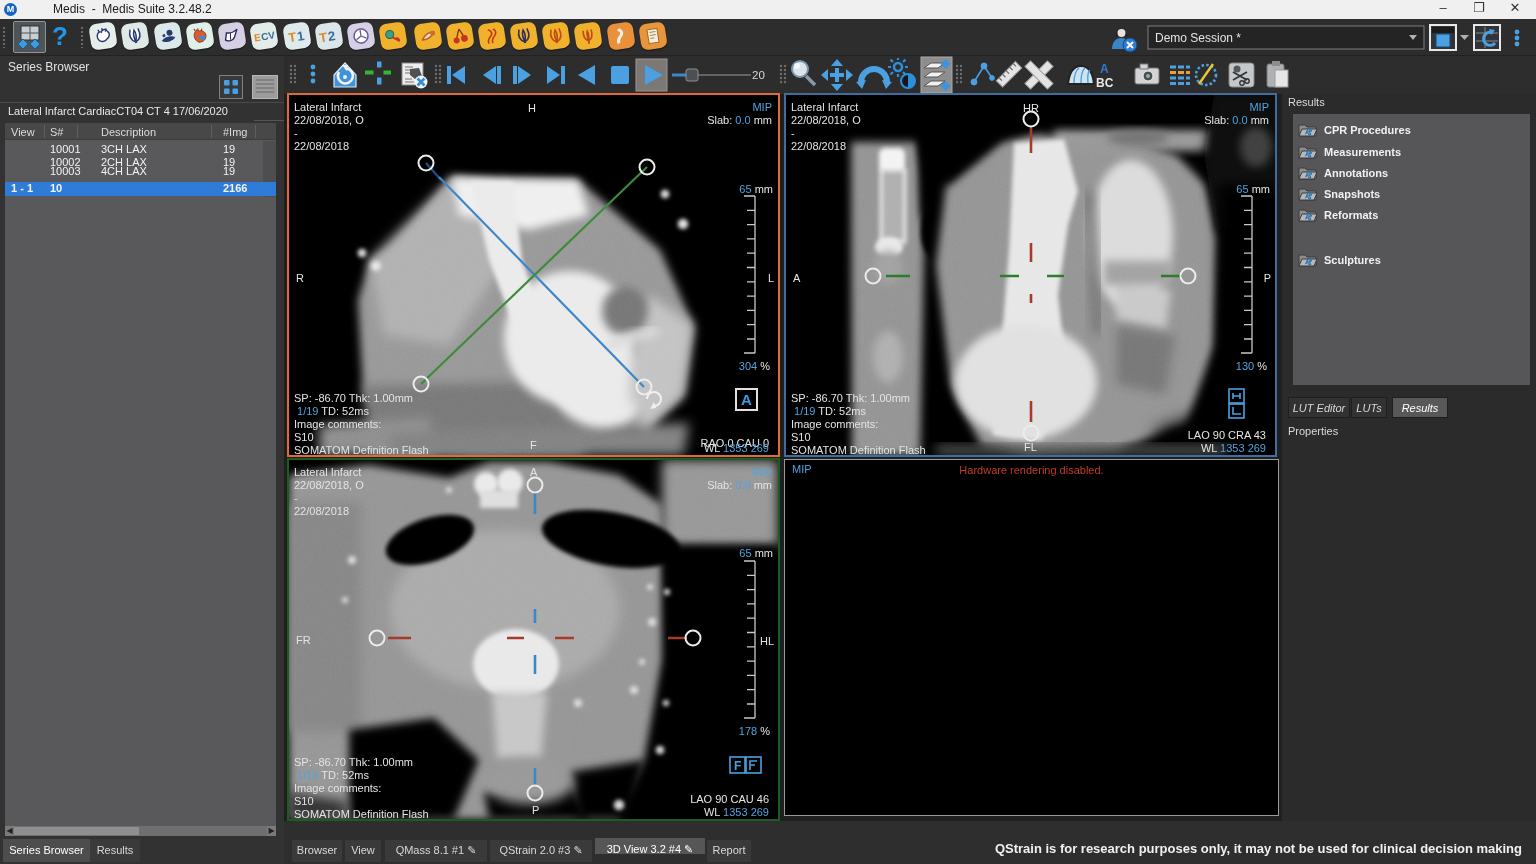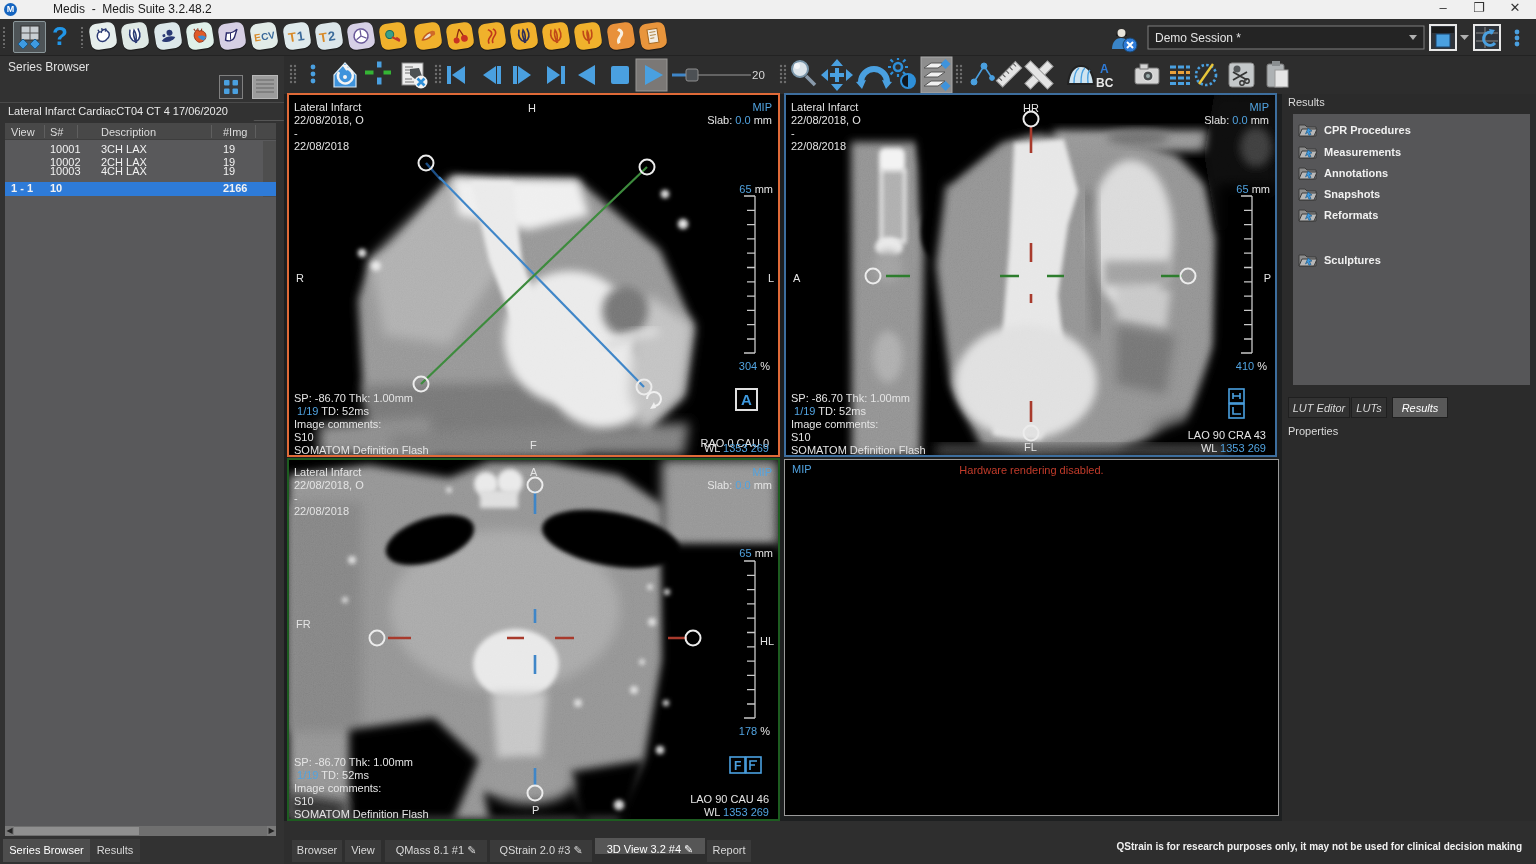--- a/index.html
+++ b/index.html
@@ -607,21 +607,21 @@
         <path d="M447 312 v7 h8"></path>
       </g>
     </svg>
     <div class="ot" style="left:5px; top:6px;">Lateral Infarct<br>22/08/2018, O<br>-<br>22/08/2018</div>
     <div class="ot" style="left:237px; top:7px;">HR</div>
     <div class="ot blue otr" style="right:6px; top:6px;">MIP</div>
     <div class="ot otr" style="right:6px; top:19px;">Slab: <span class="blue">0.0</span> mm</div>
     <div class="ot" style="left:7px; top:177px;">A</div>
     <div class="ot" style="right:4px; top:177px;">P</div>
     <div class="ot otr" style="right:5px; top:88px;"><span class="blue">65</span> mm</div>
-    <div class="ot otr" style="right:8px; top:265px;"><span class="blue">410</span> %</div>
+    <div class="ot otr" style="right:8px; top:265px;"><span class="blue">130</span> %</div>
     <div class="ot" style="left:5px; top:297px;">SP: -86.70 Thk: 1.00mm<br><span class="blue">&nbsp;1/19</span> TD: 52ms<br>Image comments:<br>S10<br>SOMATOM Definition Flash</div>
     <div class="ot" style="left:238px; top:346px;">FL</div>
     <div class="ot otr" style="right:9px; top:334px;">LAO 90 CRA 43</div>
     <div class="ot otr" style="right:9px; top:347px;">WL <span class="blue">1353 269</span></div>
   </div>
   <div class="vp" id="vpBL">
     <svg width="489" height="359" viewBox="0 0 489 359">
       <defs>
         <filter id="d2" x="-30%" y="-30%" width="160%" height="160%">
             <feGaussianBlur stdDeviation="2"></feGaussianBlur>
@@ -688,37 +688,37 @@
         <rect x="441" y="297" width="15" height="16"></rect>
           <rect x="457" y="297" width="15" height="16"></rect>
         <path d="M461 310 v-9 h7 M461 305 h5"></path>
       </g>
       <text x="445" y="310" font-size="12" font-weight="bold" fill="#4aa0e0">F</text>
     </svg>
     <div class="ot" style="left:5px; top:6px;">Lateral Infarct<br>22/08/2018, O<br>-<br>22/08/2018</div>
     <div class="ot" style="left:241px; top:6px;">A</div>
     <div class="ot blue otr" style="right:6px; top:6px;">MIP</div>
     <div class="ot otr" style="right:6px; top:19px;">Slab: <span class="blue">0.0</span> mm</div>
-    <div class="ot" style="left:7px; top:158px;">FR</div>
+    <div class="ot" style="left:7px; top:174px;">FR</div>
     <div class="ot" style="right:4px; top:175px;">HL</div>
     <div class="ot otr" style="right:5px; top:87px;"><span class="blue">65</span> mm</div>
     <div class="ot otr" style="right:8px; top:265px;"><span class="blue">178</span> %</div>
     <div class="ot" style="left:5px; top:296px;">SP: -86.70 Thk: 1.00mm<br><span class="blue">&nbsp;1/19</span> TD: 52ms<br>Image comments:<br>S10<br>SOMATOM Definition Flash</div>
     <div class="ot" style="left:243px; top:344px;">P</div>
     <div class="ot otr" style="right:9px; top:333px;margin-left:40px;">LAO 90 CAU 46</div>
     <div class="ot otr" style="right:9px; top:346px;">WL <span class="blue">1353 269</span></div>
   </div>
   <div class="vp" id="vpBR">
     <div class="ot blue" style="left:7px; top:3px;">MIP</div>
     <div class="ot" style="left:0; top:4px; width:100%; text-align:center; color:#c23b2a;">Hardware rendering disabled.</div>
   </div>
 
   <div id="bottombar" style="position:absolute; left:284px; top:821px; width:1252px; height:43px; background:#2e2e2e;">
     <div class="btab" style="left:8px; top:19px; width:50px; line-height:21px; height:22px;">Browser</div>
     <div class="btab" style="left:61px; top:19px; width:36px; line-height:21px; height:22px;">View</div>
     <div class="btab" style="left:101px; top:19px; width:102px; line-height:21px; height:22px;">QMass 8.1 #1 ✎</div>
     <div class="btab" style="left:206px; top:19px; width:102px; line-height:21px; height:22px;">QStrain 2.0 #3 ✎</div>
     <div class="btab" style="left:311px; top:17px; width:110px; line-height:23px; height:16px; background:#565656; color:#fff;">3D View 3.2 #4 ✎</div>
     <div class="btab" style="left:423px; top:19px; width:44px; line-height:21px; height:22px;">Report</div>
-    <div style="position:absolute; right:14px; top:20px; font-size:10px; font-weight:bold; color:#f0f0f0;">QStrain is for research purposes only, it may not be used for clinical decision making</div>
+    <div style="position:absolute; right:14px; top:20px; font-size:13px; font-weight:bold; color:#f0f0f0;">QStrain is for research purposes only, it may not be used for clinical decision making</div>
   </div>
 
 </div>
 
 </body></html>

